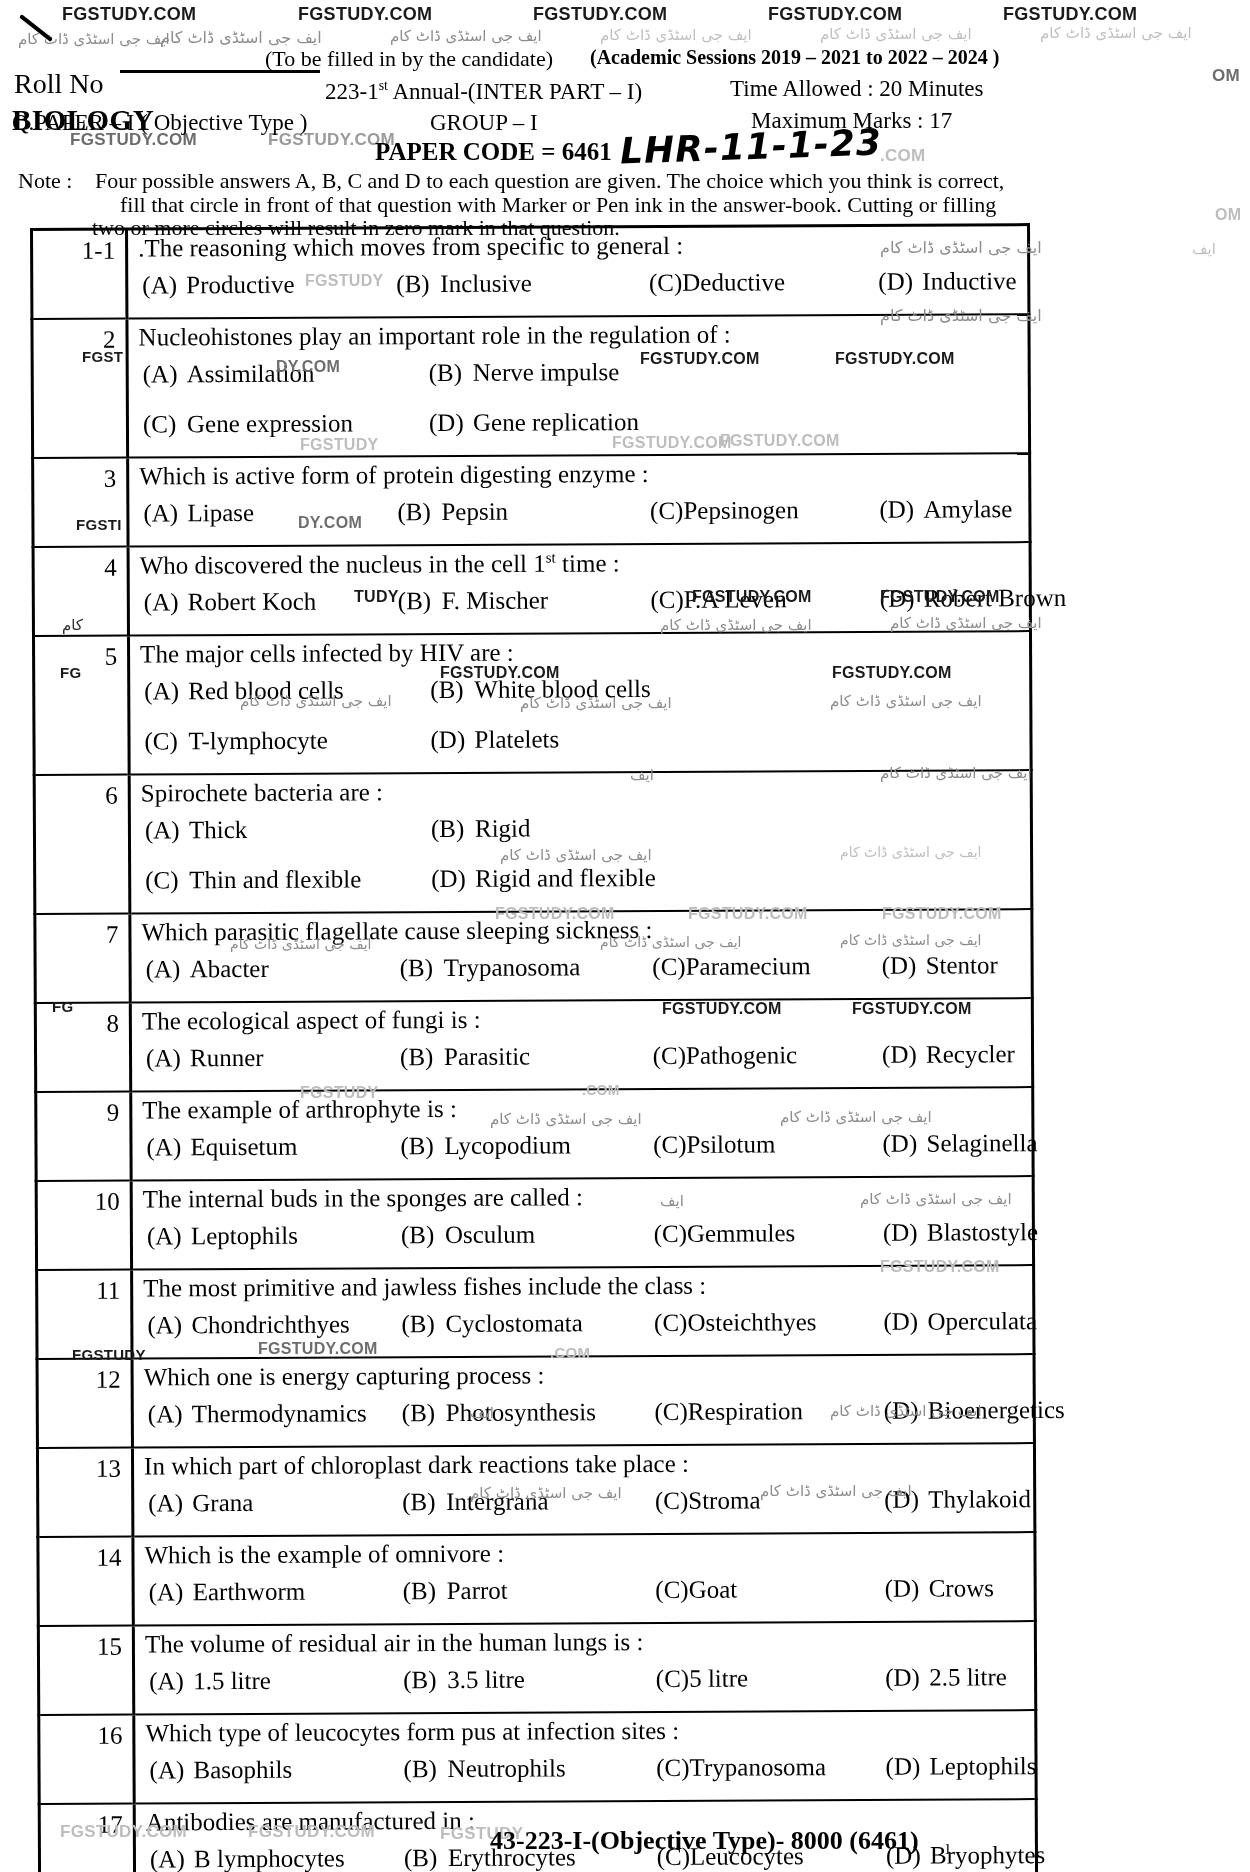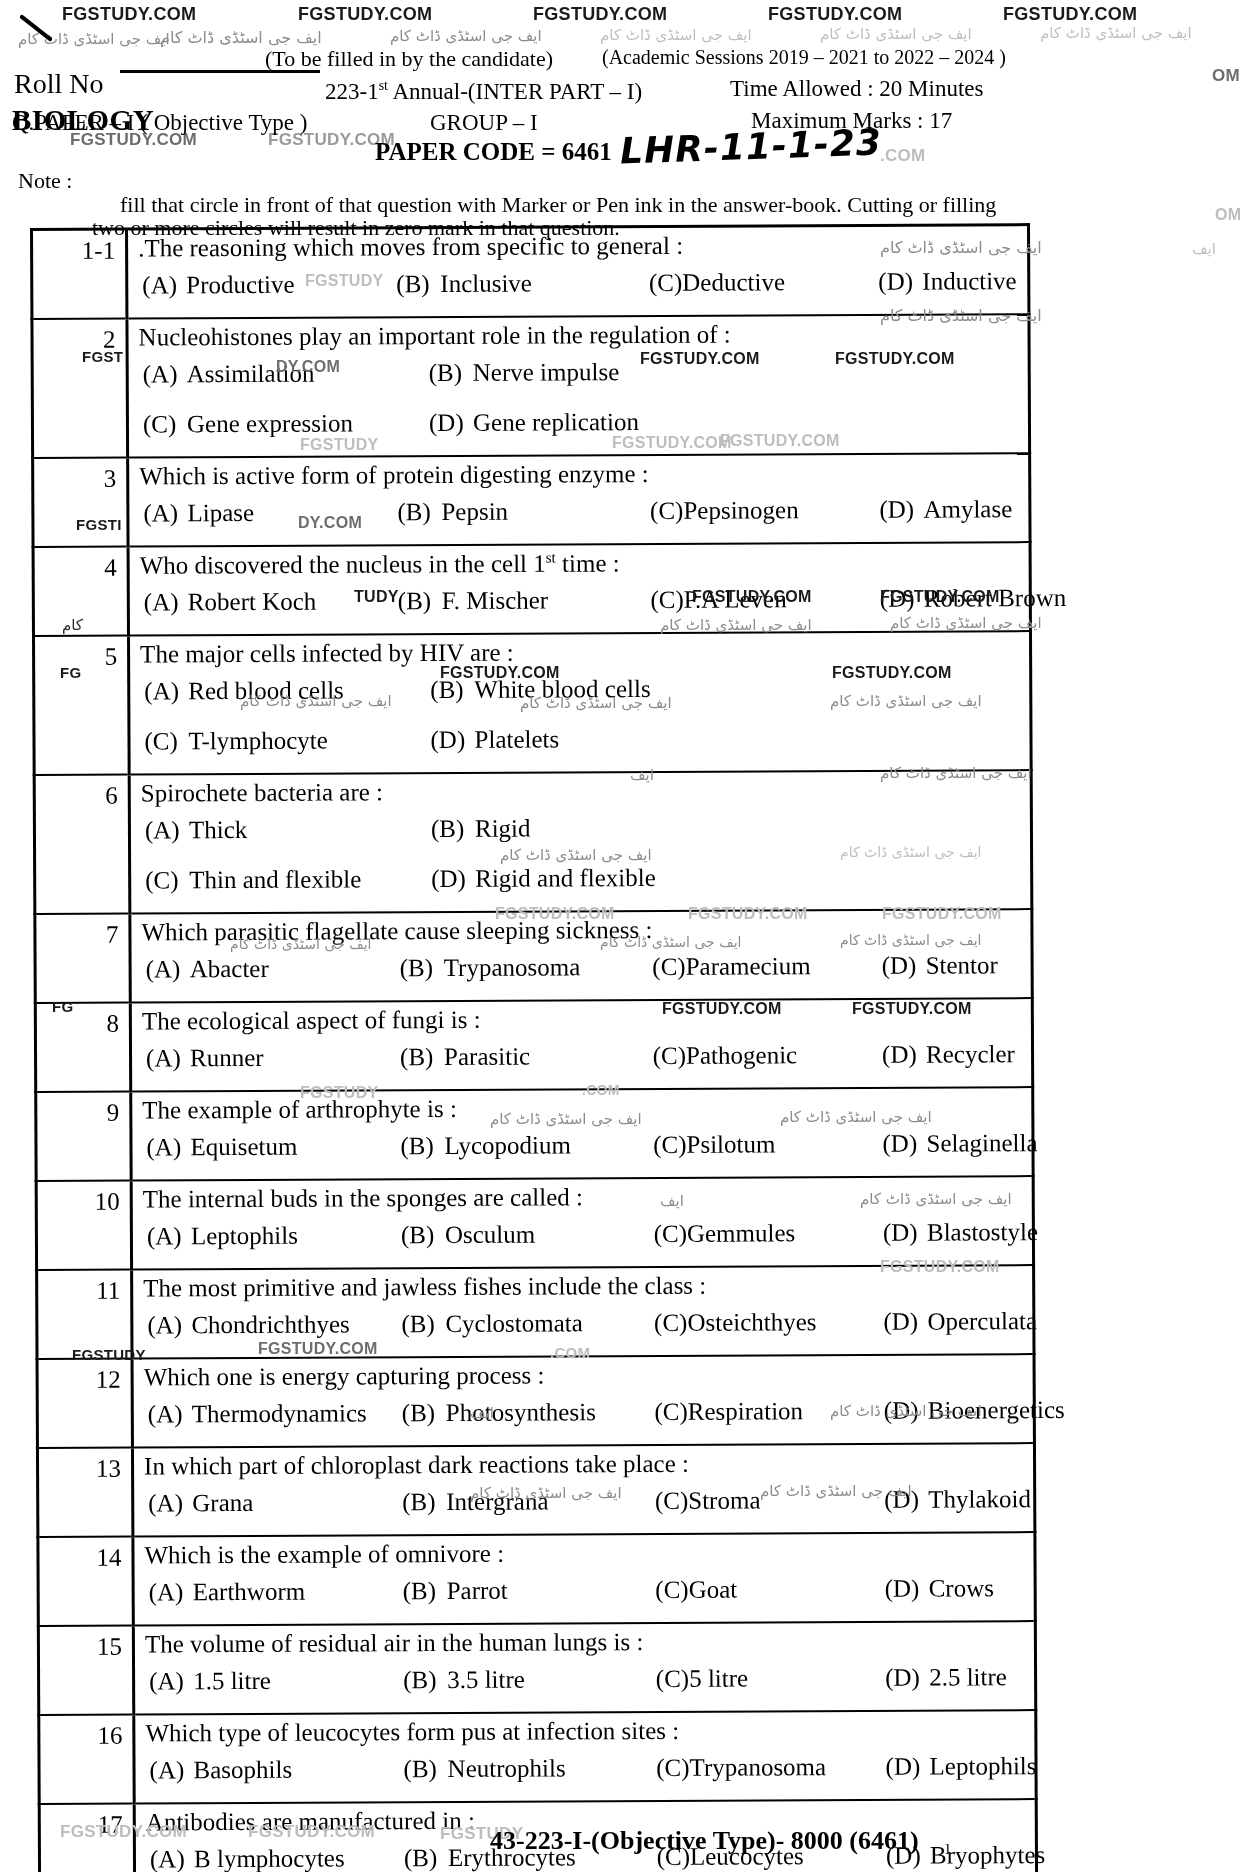--- a/index.html
+++ b/index.html
@@ -37,21 +37,21 @@
   
   #header{position:absolute;left:0;top:0;width:1250px;height:222px;}
   .hrow{position:absolute;white-space:nowrap;}
 
   #rollno{left:14px;top:44px;font-size:28px;margin-top:24px;}
   .rollline{
     position:absolute;left:120px;top:70px;width:200px;height:0;
     border-bottom:3px solid #000;
   }
   #tobefilled{left:265px;top:46px;font-size:22px;}
-  #sessions{left:590px;top:46px;font-size:20px;font-weight:normal;margin-left:12px;}
+  #sessions{left:590px;top:46px;font-size:20px;font-weight:bold;}
 
   #subject{left:12px;top:76px;font-size:29px;font-weight:bold;letter-spacing:.5px;margin-top:28px;}
   #annual{left:325px;top:78px;font-size:23px;}
   #annual sup{font-size:14px;}
   #time{left:730px;top:76px;font-size:23px;}
 
   #qpaper{left:12px;top:110px;font-size:23px;}
   #group{left:430px;top:110px;font-size:23px;}
   #maxmarks{left:735px;top:108px;font-size:23px;margin-left:16px;}
 
@@ -154,20 +154,21 @@
   <div class="hrow" id="time">Time Allowed :  20 Minutes</div>
 
   <div class="hrow" id="qpaper">Q.PAPER – I ( Objective Type )</div>
   <div class="hrow" id="group">GROUP – I</div>
   <div class="hrow" id="maxmarks">Maximum Marks :  17</div>
 
   <div class="hrow" id="papercode">PAPER CODE  =  6461</div>
   <div class="hrow" id="handcode">LHR-11-1-23</div>
 
   <div class="hrow" id="notelabel">Note  :</div>
+  <div class="hrow" id="noteline1">Four possible answers A, B, C and D to each question are given.  The choice which you think is correct,</div>
   <div class="hrow" id="noteline2">fill  that  circle  in front of that question with Marker  or  Pen ink in the answer-book.   Cutting or filling</div>
   <div class="hrow" id="noteline3">two or more circles will result in  zero mark in that question.</div>
 </div>
 
 <table id="qtable">
   <tbody id="qbody">
       <tr>
         <td class="numcell">1-1</td>
         <td class="bodycell">
           <div class="qtext">.The reasoning which moves from specific to general  :</div>

